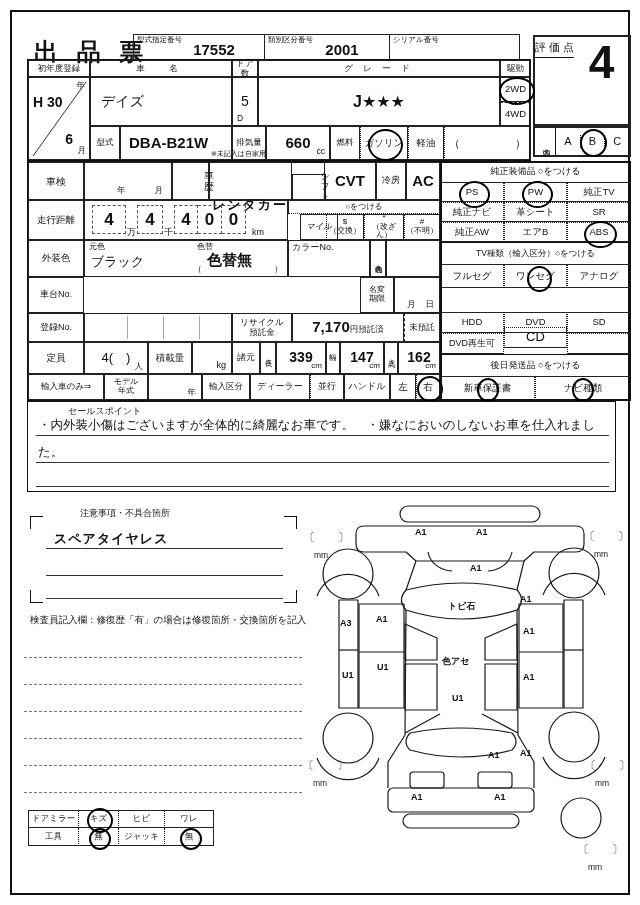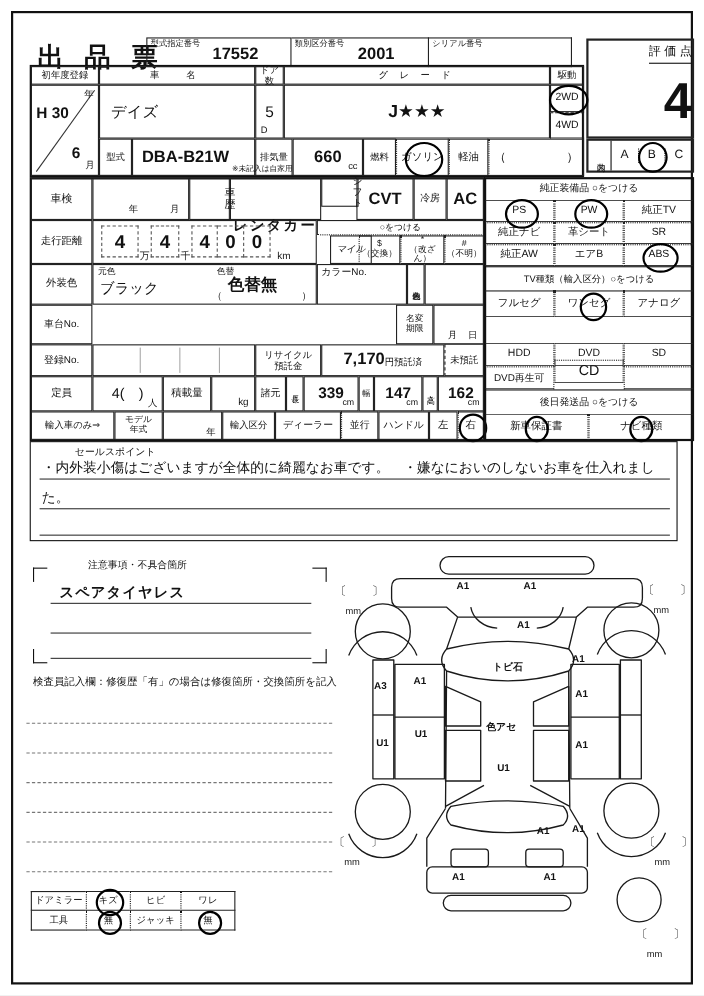--- a/index.html
+++ b/index.html
@@ -39,21 +39,21 @@
   </div>
   <div class="cell" style="left:265px;top:34px;width:125px;height:27px;border-width:1.5px;border-left:none;">
     <span class="abs" style="left:3px;top:1px;font-size:7.5px;">類別区分番号</span>
     <span class="big" style="font-size:15px;margin-top:6px;margin-left:30px;">2001</span>
   </div>
   <div class="cell" style="left:390px;top:34px;width:130px;height:27px;border-width:1.5px;border-left:none;">
     <span class="abs" style="left:3px;top:1px;font-size:7.5px;">シリアル番号</span>
     <span></span>
   </div>
 
-  <div class="cell b2" style="left:533px;top:35px;width:98px;height:91px;flex-direction:column;padding:0;align-items:flex-end;">
+  <div class="cell b2" style="left:533px;top:35px;width:98px;height:91px;flex-direction:row;padding:0;align-items:flex-start;">
     <div style="border-bottom:1.5px solid #111;height:20px;display:flex;align-items:center;justify-content:center;font-size:11px;">評 価 点</div>
     <div class="big" style="flex:1;display:flex;align-items:center;justify-content:center;font-size:46px;">4</div>
   </div>
   <div class="cell b2" style="left:533px;top:126px;width:98px;height:31px;padding:0;">
     <div class="vtext" style="width:20px;font-size:8px;border-right:1px solid #111;height:100%;display:flex;align-items:center;justify-content:center;">内装</div>
     <div style="flex:1;font-size:11px;">A</div>
     <div style="flex:1;font-size:11px;border-left:1px dotted #111;border-right:1px dotted #111;">B</div>
     <div style="flex:1;font-size:11px;">C</div>
   </div>
   <div class="circ" style="left:580px;top:129px;width:23px;height:24px;"></div>
@@ -109,21 +109,21 @@
   <div class="cell" style="left:28px;top:162px;width:56px;height:38px;">車検</div>
   <div class="cell" style="left:84px;top:162px;width:88px;height:38px;">
     <span class="abs" style="left:32px;bottom:4px;font-size:8.5px;">年</span>
     <span class="abs" style="right:8px;bottom:4px;font-size:8.5px;">月</span>
   </div>
   <div class="cell" style="left:172px;top:162px;width:36px;height:38px;padding-left:36px;">車歴</div>
   <div class="cell" style="left:208px;top:162px;width:84px;height:38px;flex-direction:column;gap:40px;">
     <span style="font-size:7px;align-self:flex-start;padding-left:2px;">※未記入は自家用</span>
     <span class="big" style="font-size:13px;letter-spacing:2px;">レンタカー</span>
   </div>
-  <div class="cell" style="left:292px;top:162px;width:32px;height:26px;font-size:9px;padding-left:32px;">シフト</div>
+  <div class="cell" style="left:292px;top:174px;width:32px;height:26px;font-size:9px;padding-left:32px;">シフト</div>
   <div class="cell big" style="left:324px;top:162px;width:52px;height:38px;font-size:15px;">CVT</div>
   <div class="cell" style="left:376px;top:162px;width:30px;height:38px;font-size:9px;">冷房</div>
   <div class="cell big" style="left:406px;top:162px;width:34px;height:38px;font-size:15px;">AC</div>
 
   <div class="cell" style="left:28px;top:200px;width:56px;height:40px;font-size:9.5px;">走行距離</div>
   <div class="cell" style="left:84px;top:200px;width:204px;height:40px;"></div>
   <div class="digit" style="left:92px;top:205px;width:34px;height:29px;">4</div>
   <span class="abs" style="left:127px;top:226px;font-size:9px;">万</span>
   <div class="digit" style="left:137px;top:205px;width:26px;height:29px;">4</div>
   <span class="abs" style="left:164px;top:226px;font-size:9px;">千</span>

